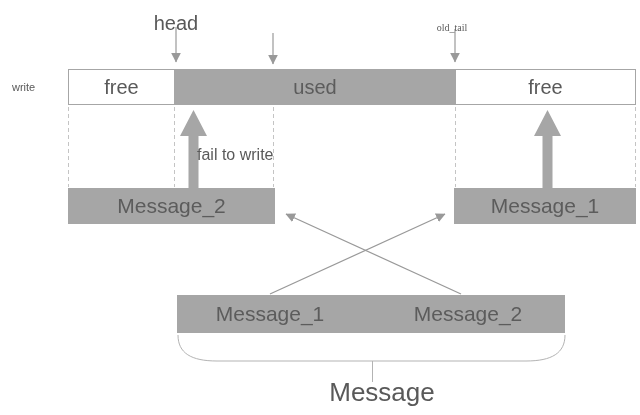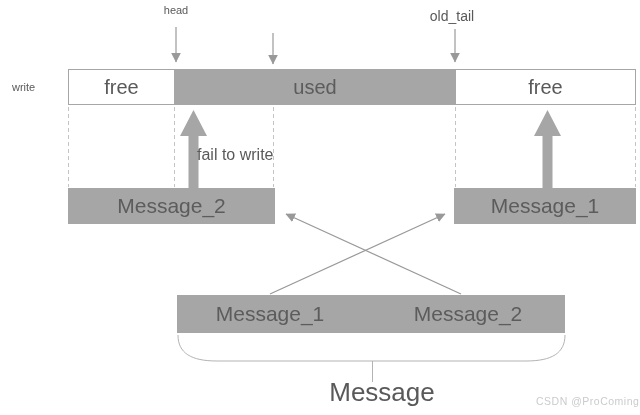--- a/index.html
+++ b/index.html
@@ -2,23 +2,23 @@
 <html><head>
 <meta charset="utf-8">
 <style>
   html,body{margin:0;padding:0;background:#fff;}
   .stage{
     position:relative;width:640px;height:415px;background:#ffffff;
     font-family:"Liberation Sans",sans-serif;color:#595959;overflow:hidden;
   }
   .overlay{position:absolute;left:0;top:0;width:640px;height:415px;}
   .lbl{position:absolute;white-space:nowrap;}
-  .lbl-head{left:176px;top:4px;font-size:11px;transform:translateX(-50%);}
+  .lbl-head{left:176px;top:12px;font-size:20px;transform:translateX(-50%);}
   .lbl-ntail{left:272px;top:10px;font-size:14px;transform:translateX(-50%);}
-  .lbl-otail{left:452px;top:8px;font-size:14px;transform:translateX(-50%);}
+  .lbl-otail{left:452px;top:22px;font-size:10px;transform:translateX(-50%);font-family:Liberation Serif, serif;}
   .lbl-buffer{left:12px;top:81px;font-size:11px;}
   .bar{position:absolute;left:68px;top:69px;width:568px;height:36px;display:flex;border-radius:13px;}
   .seg{display:flex;align-items:center;justify-content:center;font-size:20px;box-sizing:border-box;}
   .seg-free{background:#ffffff;border:1px solid #a6a6a6;}
   .seg-used{background:#a6a6a6;color:#5c5c5c;}
   .seg-0{width:107px;}
   .seg-1{width:280px;}
   .seg-2{width:181px;}
   .msgbox{
     position:absolute;top:188px;height:36px;background:#a6a6a6;color:#5c5c5c;
@@ -84,14 +84,13 @@
   <div class="msgbox msg2">Message_2</div>
   <div class="msgbox msg1">Message_1</div>
   <div class="lbl lbl-fail">fail to write</div>
 
   <div class="bottombar">
     <span class="bbtxt bb1">Message_1</span>
     <span class="bbtxt bb2">Message_2</span>
   </div>
   <div class="lbl lbl-message">Message</div>
 
-  <div class="lbl lbl-watermark">CSDN @ProComing</div>
 </div>
 
 </body></html>

